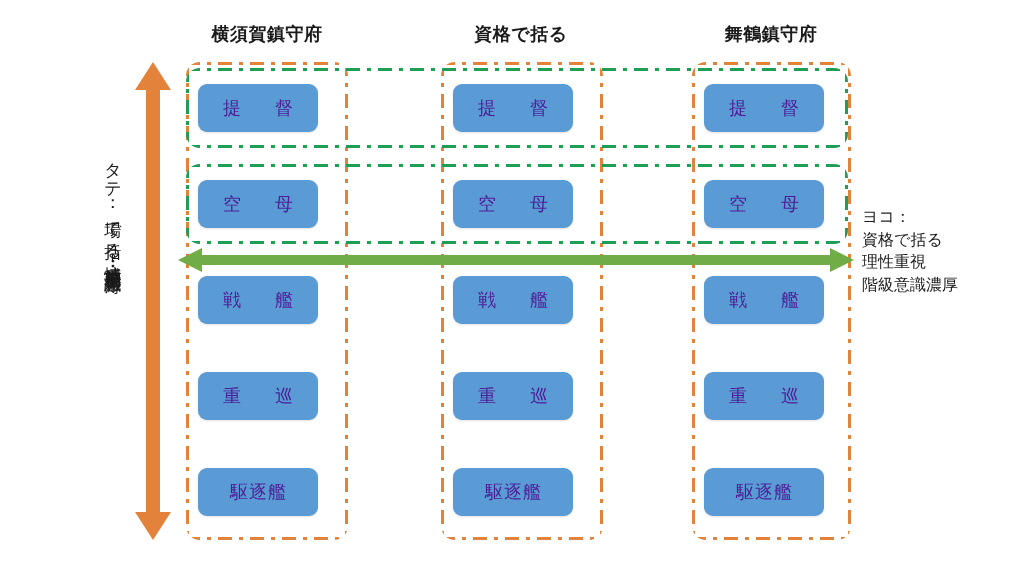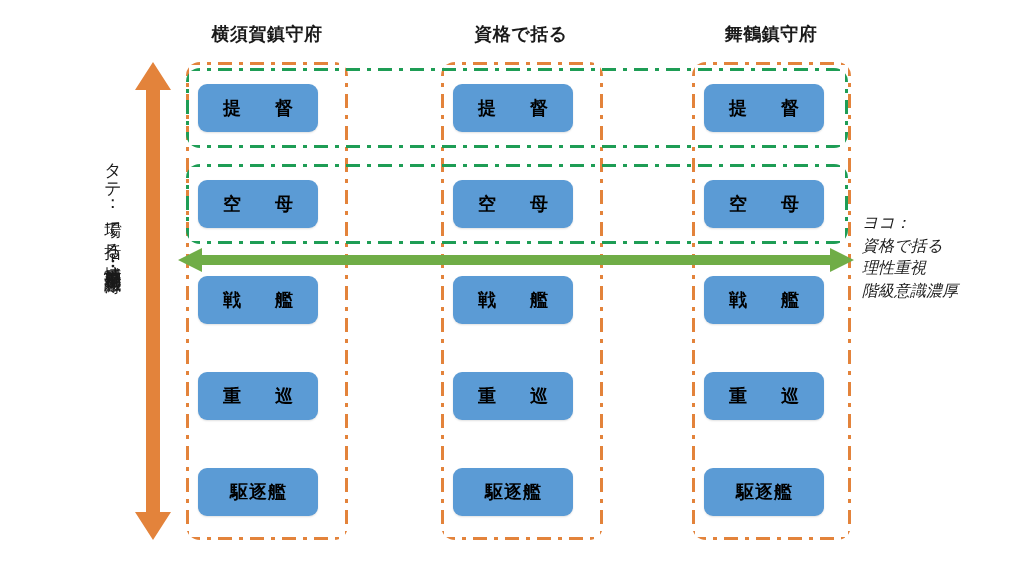--- a/index.html
+++ b/index.html
@@ -39,22 +39,22 @@
       repeating-linear-gradient(to bottom, var(--c) 0 14px, transparent 14px 21px, var(--c) 21px 25px, transparent 25px 32px) right top/3px 100% no-repeat;
   }
   .tate{ --c:#E3833B; }
   .yoko{ --c:#1E9D55; }
 
   
   .node{
     position:absolute;
     background:#5B9BD5;
     border-radius:9px;
-    color:#000000;
-    font-weight:bold;
+    color:#4c1d95;
+    font-weight:normal;
     font-size:18px;
     display:flex;
     align-items:center;
     justify-content:center;
     letter-spacing:8px;
     text-indent:8px;
     box-shadow:0 1px 2px rgba(0,0,0,0.12);
   }
   .node.wide{ letter-spacing:1px; text-indent:1px; }
 
@@ -122,18 +122,18 @@
   <svg class="v-arrow" style="left:131px; top:60px;" width="44" height="482" viewBox="0 0 44 482">
     <polygon points="22,2 40,30 29,30 29,452 40,452 22,480 4,452 15,452 15,30 4,30" fill="#E3833B"></polygon>
   </svg>
 
   <svg class="h-arrow" style="left:176px; top:246px;" width="680" height="28" viewBox="0 0 680 28">
     <polygon points="2,14 26,2 26,9 654,9 654,2 678,14 654,26 654,19 26,19 26,26" fill="#70AD47"></polygon>
   </svg>
 
   <div class="tate-caption" style="left:104px; top:150px; height:400px;">タテ：場で括る・感情重視・差別意識希薄</div>
 
-  <div class="yoko-caption" style="left:862px; top:212px;font-style:italic;">ヨコ：
+  <div class="yoko-caption" style="left:862px; top:206px;">ヨコ：
 資格で括る
 理性重視
 階級意識濃厚</div>
 
 </div>
 
 </body></html>

